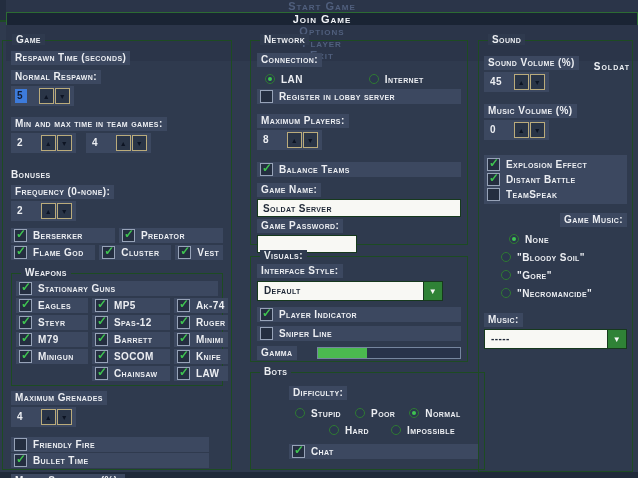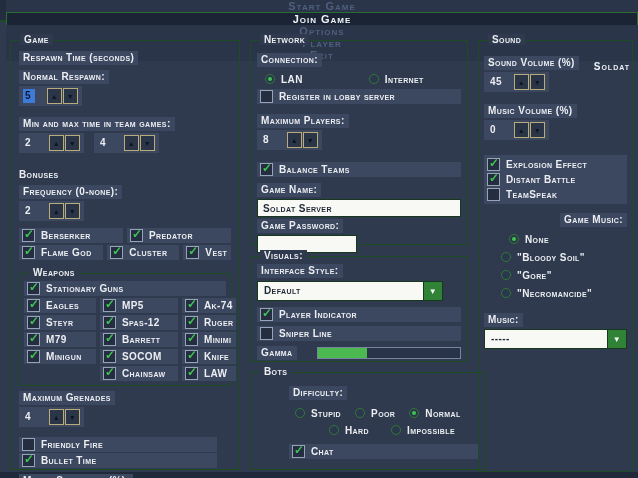--- a/index.html
+++ b/index.html
@@ -120,21 +120,21 @@
   <div class="topbar">
     <div class="tab">Start Game</div>
     <div class="tab on">Join Game</div>
     <div class="tab">Options</div>
     <div class="tab">Player</div>
     <div class="tab">Exit</div>
     <div class="brand">Soldat</div>
   </div>
   <div class="bottomstrip"></div>
 
-  <div class="gbox" style="left:10px; top:40px; width:230px; height:430px;">
+  <div class="gbox" style="left:2px; top:40px; width:230px; height:430px;">
     <span class="gtitle">Game</span>
     <div class="inner">
       <div><span class="lbl strip">Respawn Time (seconds)</span></div>
       <div style="margin-top:5px;"><span class="lbl strip">Normal Respawn:</span></div>
       <div style="margin-top:2px;">
         <span class="spin strip">
           <span class="spin-val on">5</span>
           <span class="spin-btn">
               <span class="arr">▲</span>
             </span>

